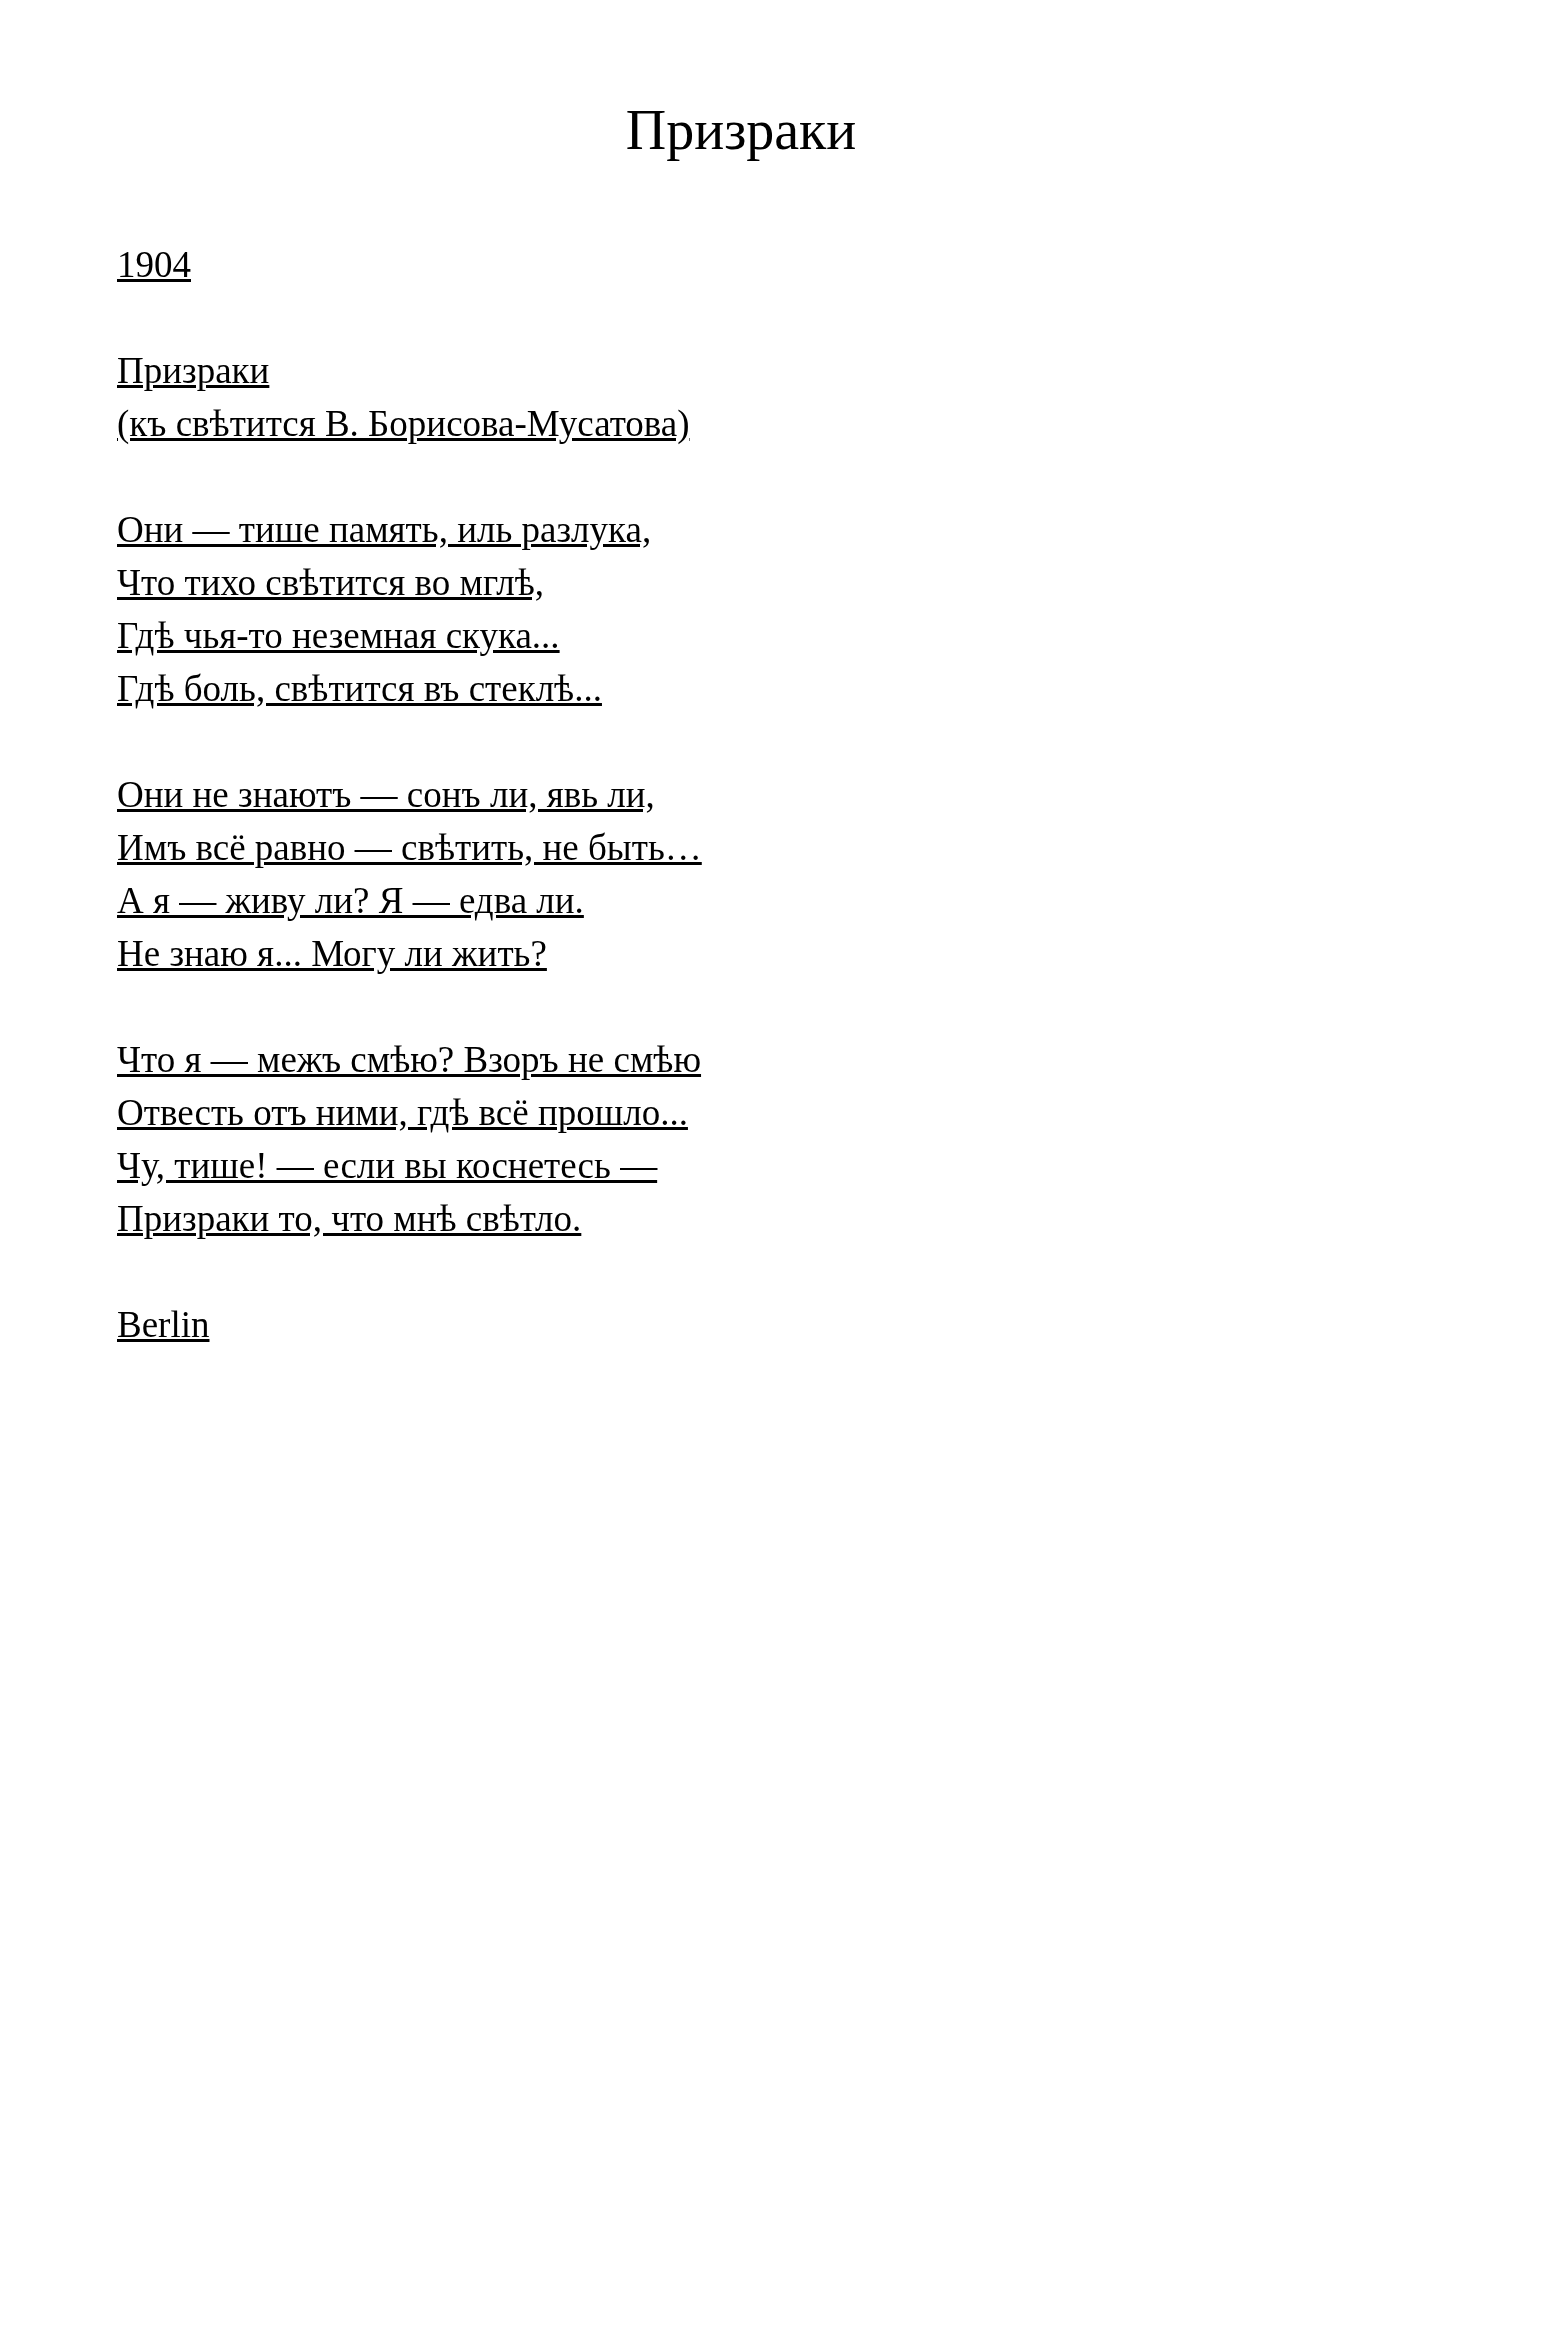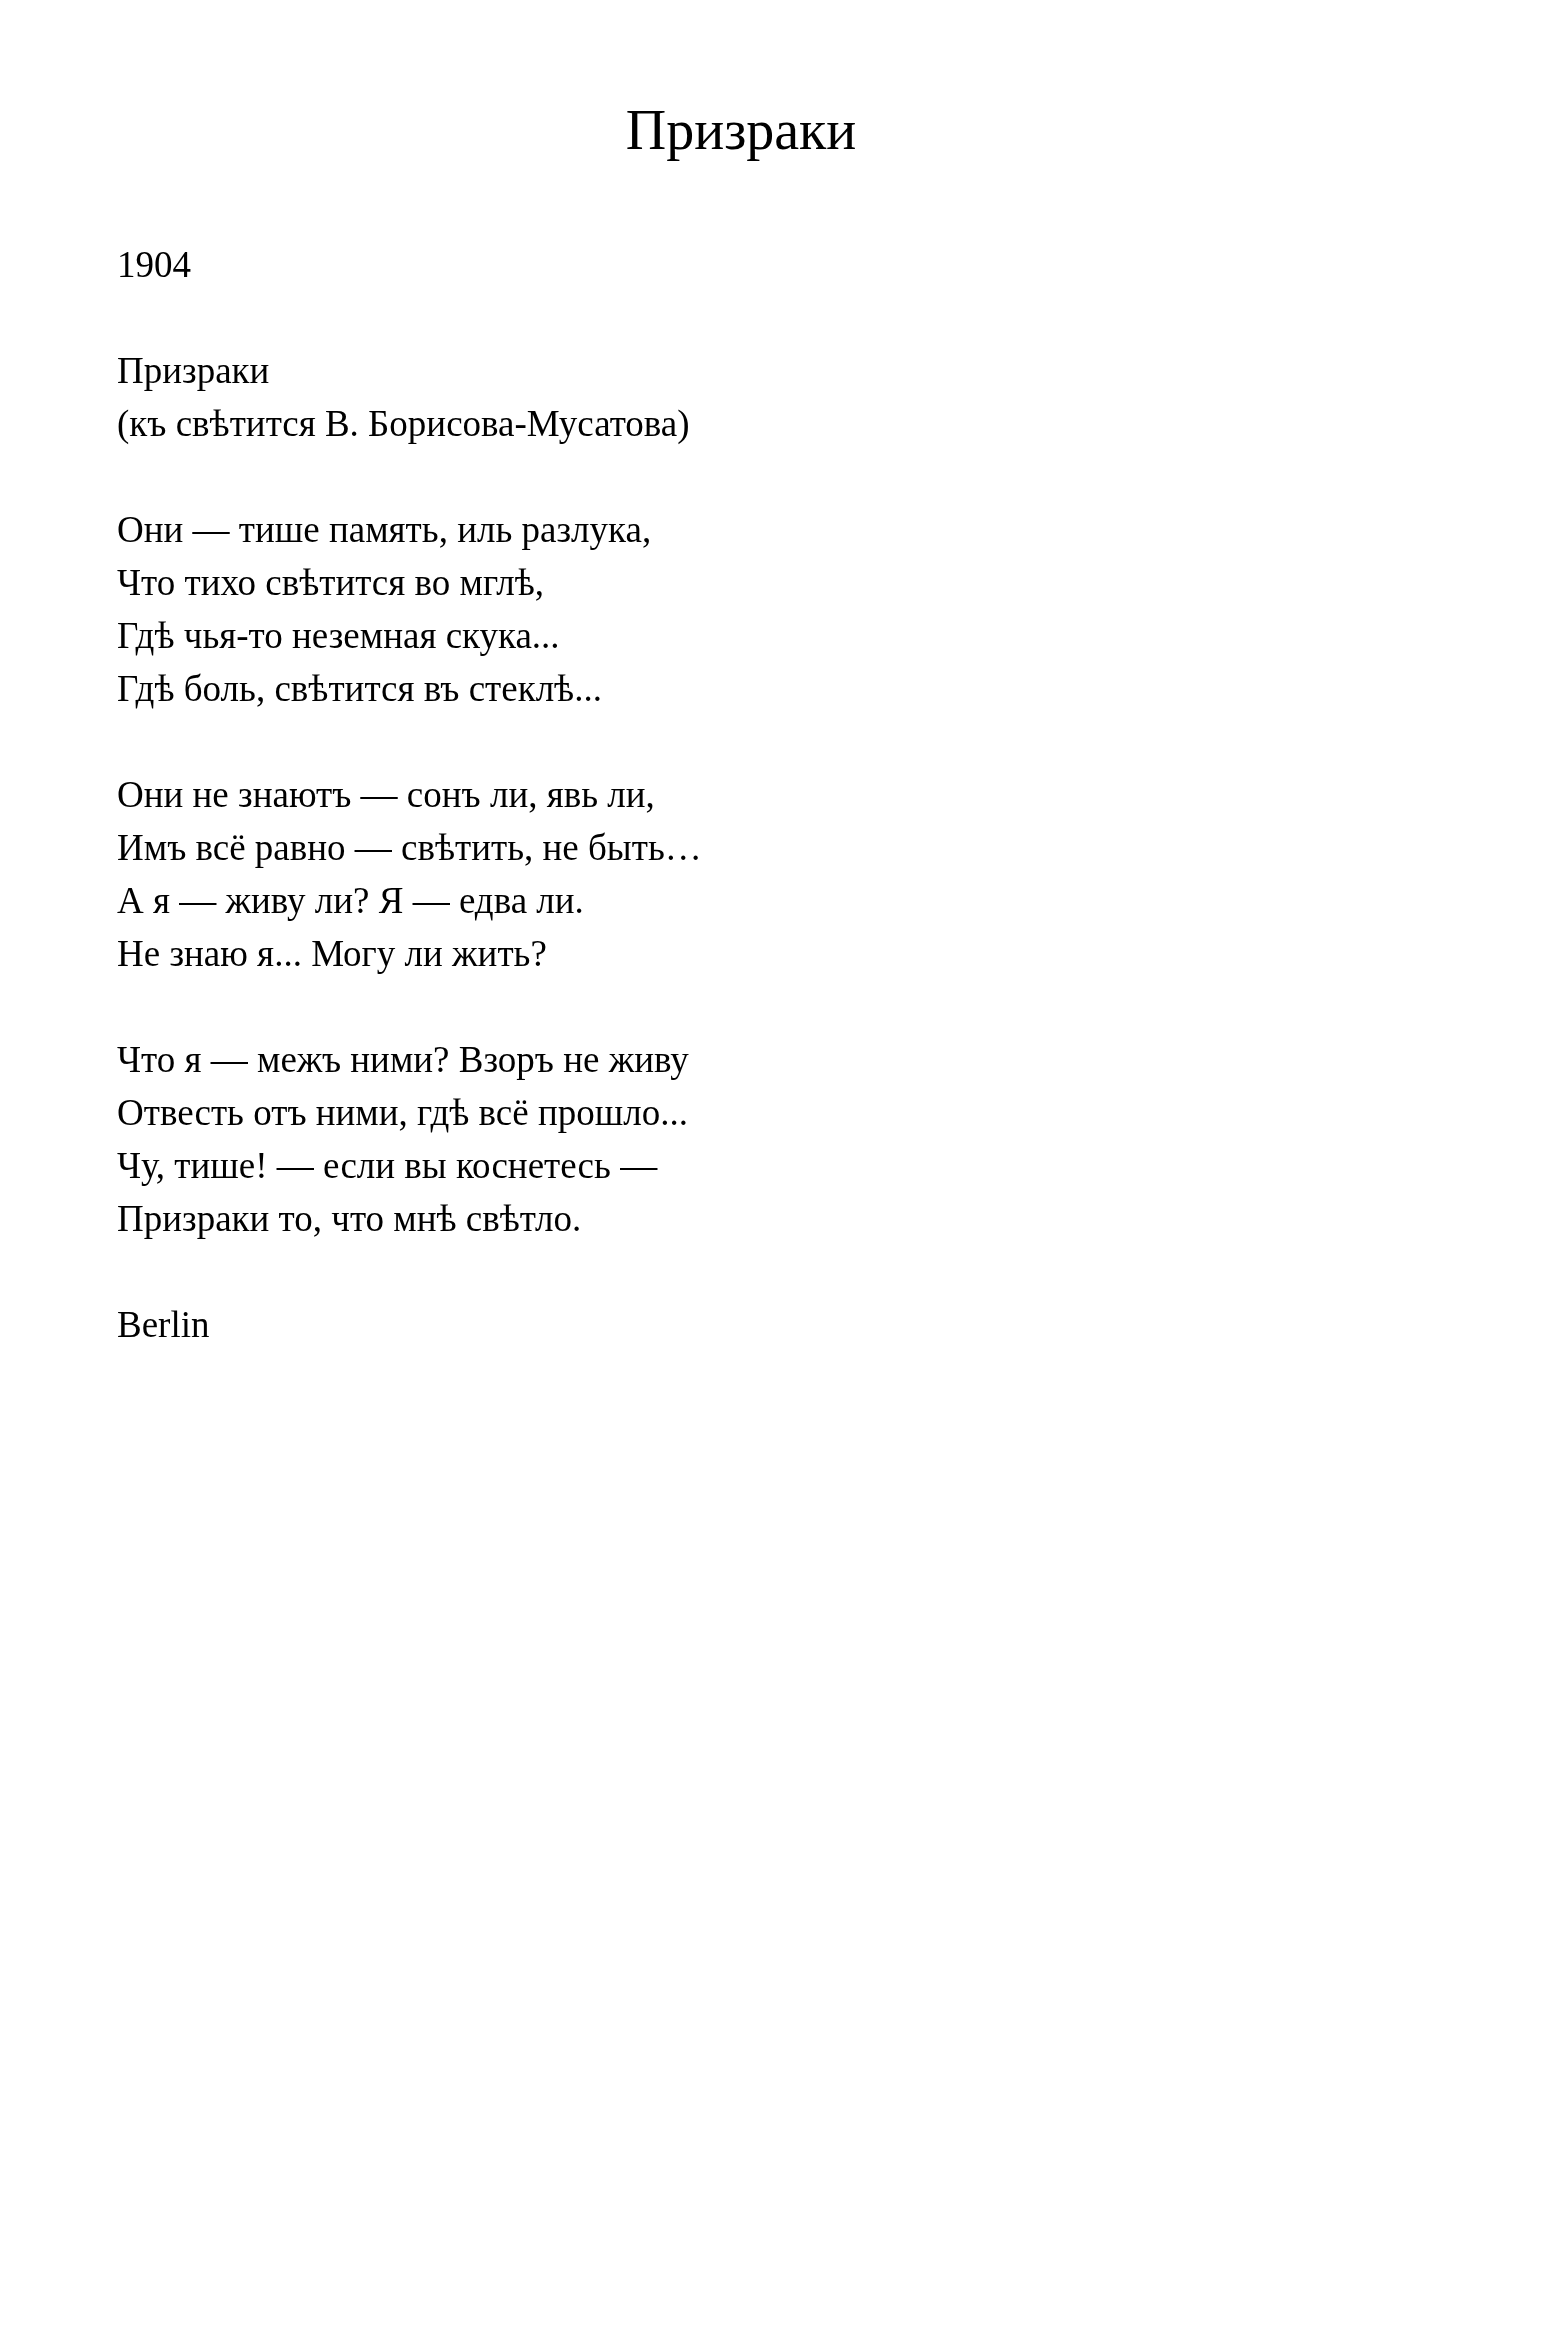--- a/index.html
+++ b/index.html
@@ -23,20 +23,21 @@
     font-weight: normal;
     font-size: 56px;
     line-height: 68px;
     text-align: center;
     margin: 0;
     padding-top: 96px;
     margin-bottom: 74px;
   }
   .page p {
     margin: 53px 0;
+    text-decoration: underline;
   }
   .year {
     
   }
 </style>
 </head>
 <body>
 
 <div class="page">
 
@@ -58,21 +59,21 @@
   </p>
 
   <p>
     <span>Они не знаютъ — сонъ ли, явь ли,</span><br>
     <span>Имъ всё равно — свѣтить, не быть…</span><br>
     <span>А я — живу ли? Я — едва ли.</span><br>
     <span>Не знаю я... Могу ли жить?</span>
   </p>
 
   <p>
-    <span>Что я — межъ ними? Взоръ не живу</span><br>
+    <span>Что я — межъ смѣю? Взоръ не смѣю</span><br>
     <span>Отвесть отъ ними, гдѣ всё прошло...</span><br>
     <span>Чу, тише! — если вы коснетесь —</span><br>
     <span>Призраки то, что мнѣ свѣтло.</span>
   </p>
 
   <p>Berlin</p>
 
 </div>
 
 

